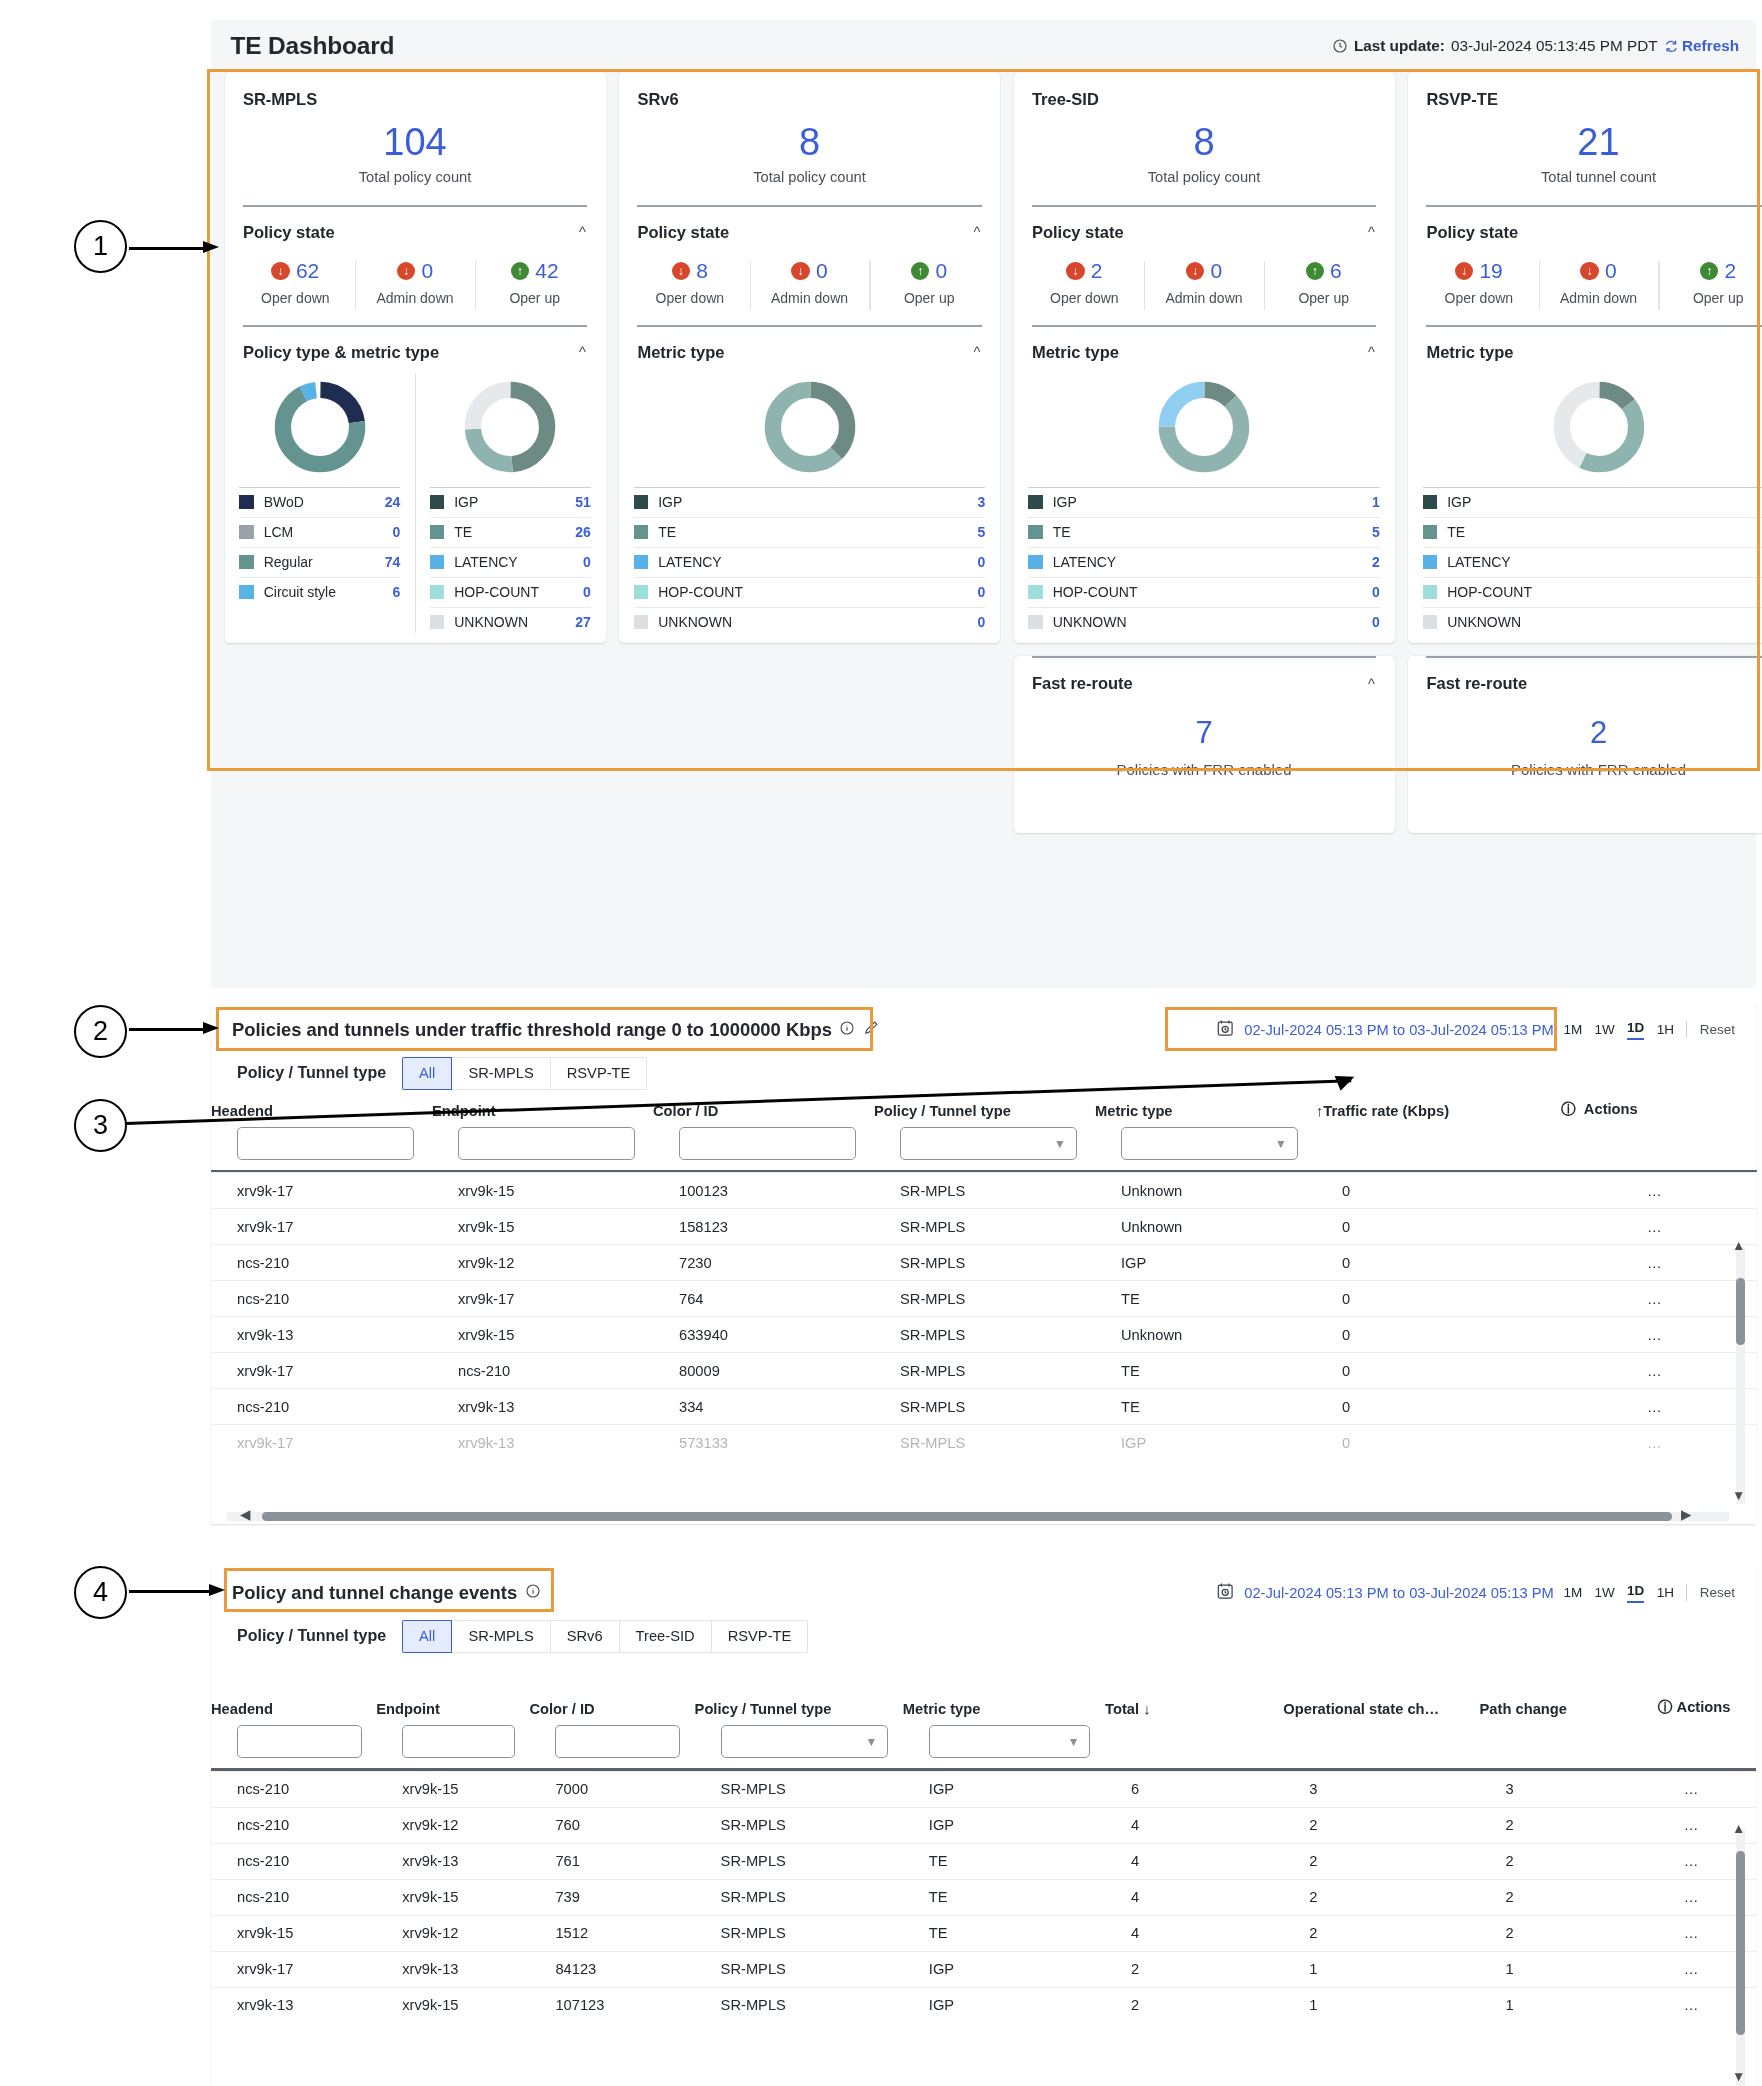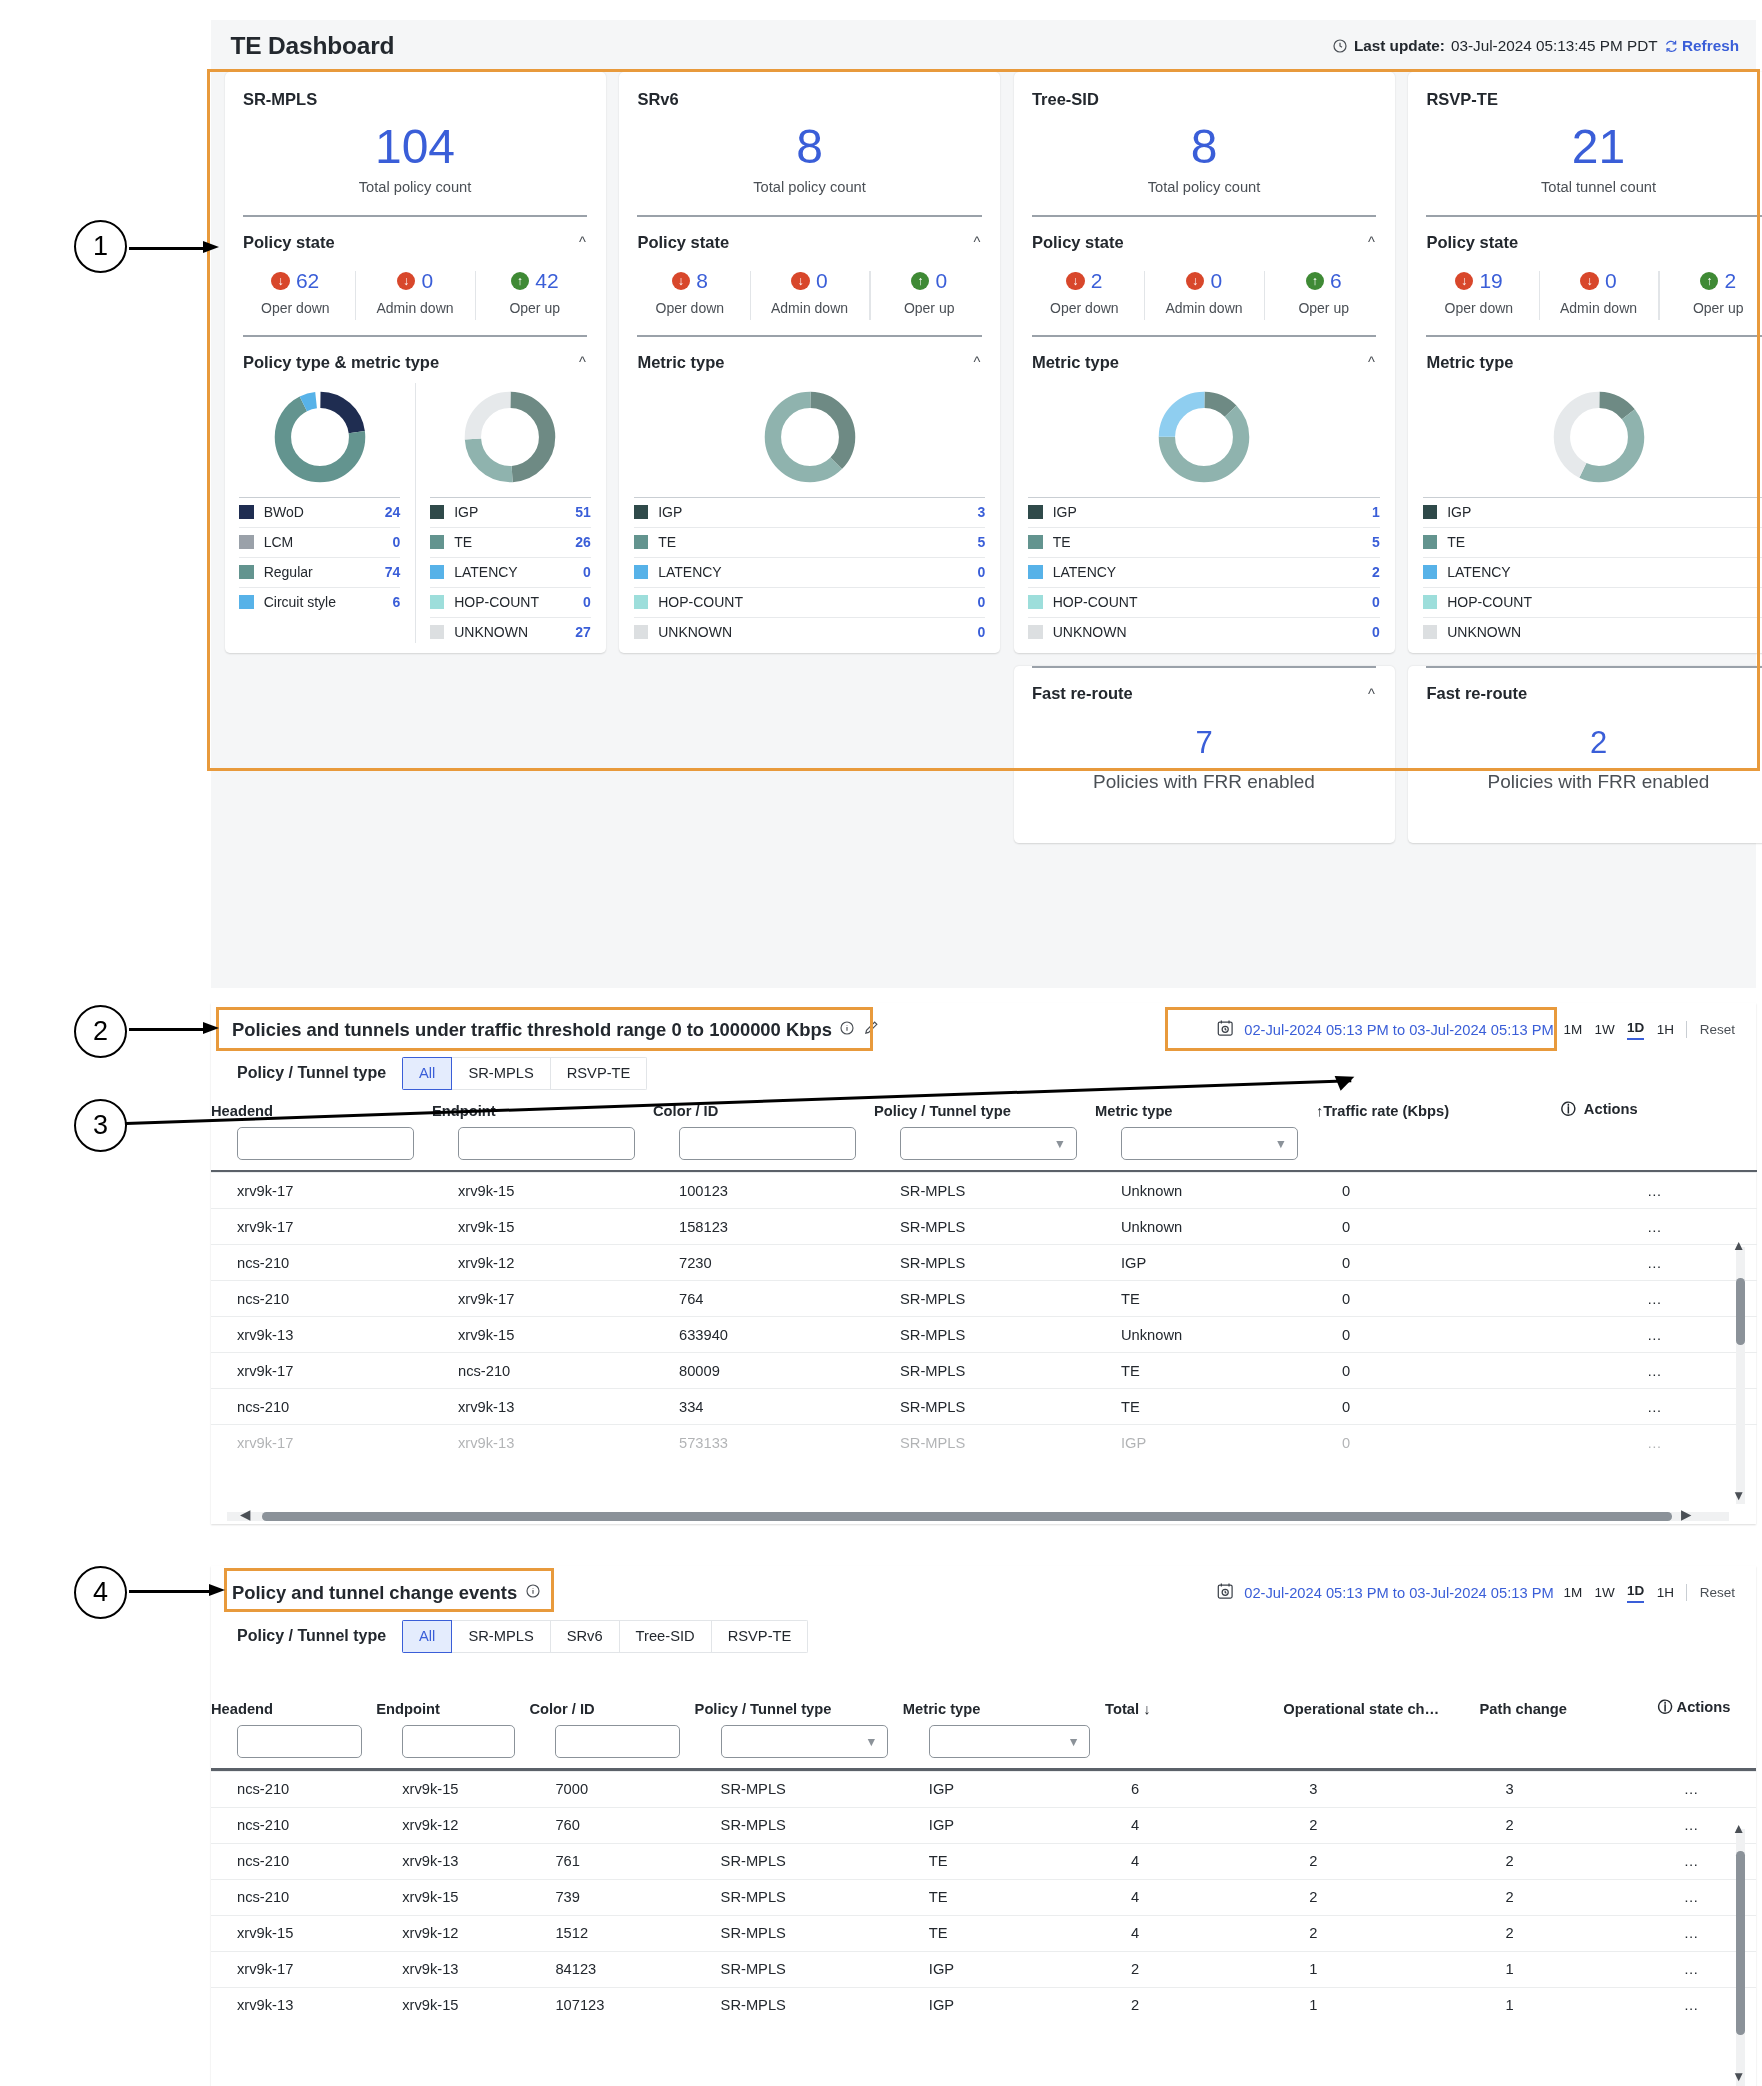--- a/index.html
+++ b/index.html
@@ -37,21 +37,21 @@
   .lastupd .lbl { font-weight:bold; }
   .lastupd .val { color:#23282e; }
   .refresh { color:#3a5ed8; font-weight:bold; display:flex; align-items:center; gap:3.7px;}
   .clock-ic svg, .refresh svg { display:block; }
 
   
   .cards { display:flex; gap:13.5px; padding:0 13.5px; align-items:flex-start; }
   .card { background:#fff; border-radius:4.9px; width:381px; flex:0 0 381px;
           box-shadow:0 0.6px 1.8px rgba(0,0,0,.14); padding:0 0 3.7px 0; }
   .card-title { font-size:16.5px; font-weight:bold; padding:18.4px 0 0 18.4px; }
-  .big-num { text-align:center; font-size:48px; color:#3a5ed8; margin-top:13.5px; line-height:1; font-weight:400;}
+  .big-num { text-align:center; font-size:38px; color:#3a5ed8; margin-top:13.5px; line-height:1; font-weight:400;}
   .big-lbl { text-align:center; font-size:14.7px; color:#4a4f55; margin-top:8.6px; }
   .sep { height:1.8px; background:#9aa1a9; margin:19.6px 18.4px 0 18.4px; }
   .sec-head { display:flex; align-items:center; justify-content:space-between;
               padding:16px 19.6px 0 18.4px; }
   .sec-title { font-size:16.5px; font-weight:bold; }
   .chev { color:#4a4f55; font-size:14.7px; }
   .state-row { display:flex; margin-top:17px; padding:0 11px 14.7px 11px; }
   .state-cell { flex:1; text-align:center; position:relative; }
   .state-cell + .state-cell:before{ content:''; position:absolute; left:0; top:2.5px;
       bottom:-2.5px; width:1.2px; background:#e2e5e8; }
@@ -71,21 +71,21 @@
   .legend { padding:0 14.7px; }
   .legend-row { display:flex; align-items:center; gap:9.8px; height:30px;
      border-top:0.6px solid #e8eaec; font-size:14px; }
   .legend-row:first-child { border-top:0.6px solid #c9ced3; }
   .sw { width:14.7px; height:14.7px; flex:0 0 14.7px; }
   .lg-name { flex:1; color:#23282e; }
   .lg-val { color:#3a5ed8; font-weight:bold; }
   .frr-card { background:#fff; border-radius:4.9px; width:381px; flex:0 0 381px;
       box-shadow:0 0.6px 1.8px rgba(0,0,0,.14); }
   .frr-num { text-align:center; font-size:31px; color:#3a5ed8; margin-top:22px; }
-  .frr-lbl { text-align:center; font-size:19px; color:#4a4f55; margin-top:9.8px; }
+  .frr-lbl { text-align:center; font-size:15px; color:#4a4f55; margin-top:9.8px; }
 
   
   .panel { position:absolute; background:#fff; box-shadow:0 0.6px 1.8px rgba(0,0,0,.14); }
   .panel-head { display:flex; align-items:center; justify-content:space-between;
       padding:16px 21px 0 21px; }
   .panel-title { font-size:18.4px; font-weight:bold; display:flex; align-items:center; gap:7.4px;}
   .daterange { display:flex; align-items:center; gap:9.8px; font-size:14.7px; }
   .dr-text { color:#3a5ed8; }
   .ranges { display:flex; align-items:center; gap:12.3px; font-size:13.5px; color:#23282e; }
   .ranges .sel { font-weight:bold; border-bottom:2.5px solid #3a5ed8; padding-bottom:2.5px; }

